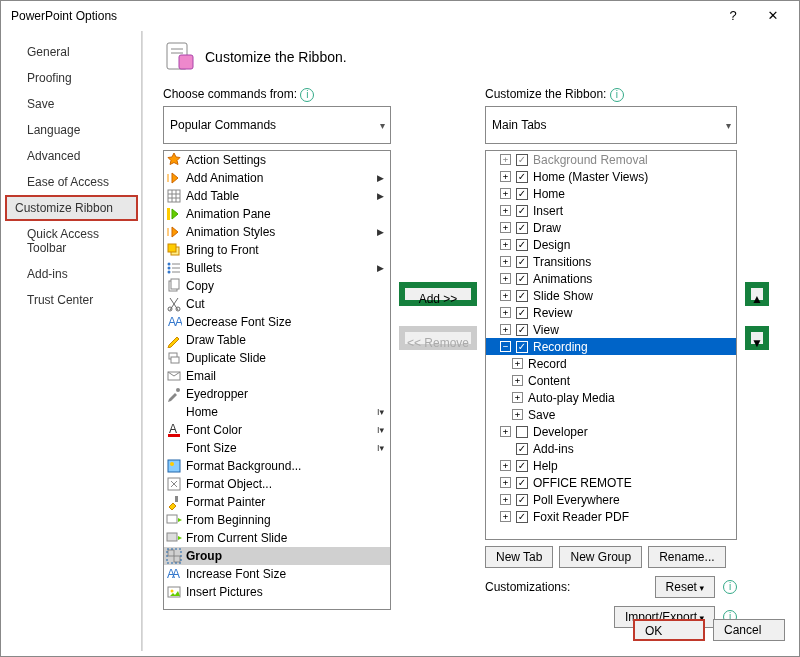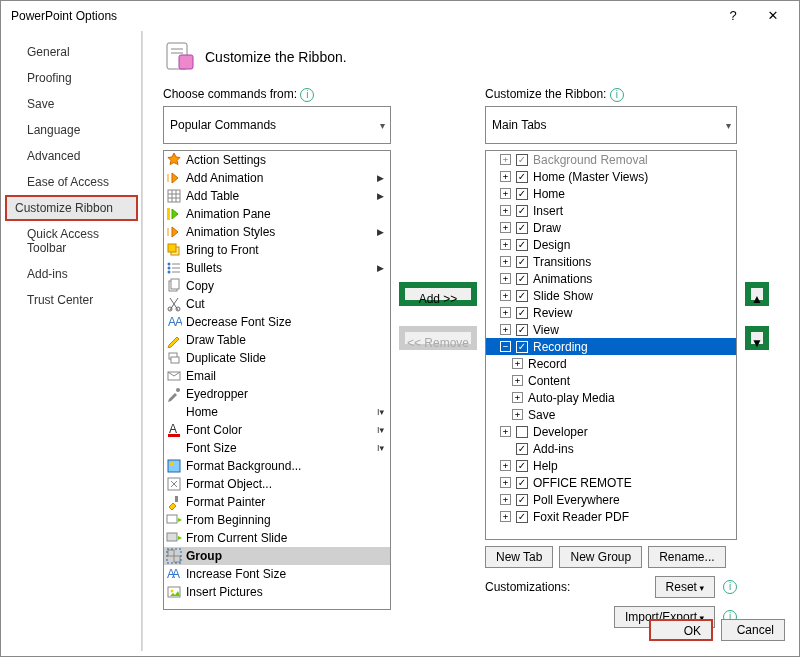--- a/index.html
+++ b/index.html
@@ -59,21 +59,21 @@
 
   .below-tree { margin-top: 6px; }
   .btn-row { display: flex; gap: 6px; }
   .btn-row .sbtn, .sbtn { border: 1px solid #888; background: #f0f0f0; height: 22px; padding: 0 10px; line-height: 20px; cursor: pointer; }
   .cust-row { display: flex; align-items: center; gap: 8px; margin-top: 8px; justify-content: flex-end; }
   .cust-row .label { margin-right: auto; }
   .sbtn.drop::after { content: " ▾"; font-size: 9px; }
   .info-icon { display:inline-block; width:14px; height:14px; border:1px solid #3a8; border-radius:50%; color:#3a8; text-align:center; line-height:12px; font-size:10px; }
 
   .footer { position: absolute; bottom: 10px; right: 14px; display: flex; gap: 8px; }
-  .footer .sbtn { width: 64px; text-align: right; }
+  .footer .sbtn { width: 72px; text-align: left; }
   .footer .sbtn.ok { border: 2px solid #c0392b; }
 
   
   svg { display: block; }
   
   
   .listbox::-webkit-scrollbar, .treebox::-webkit-scrollbar { width: 16px; }
   .listbox::-webkit-scrollbar-track, .treebox::-webkit-scrollbar-track { background: #f0f0f0; }
   .listbox::-webkit-scrollbar-thumb, .treebox::-webkit-scrollbar-thumb { background: #c0c0c0; }
 </style>

